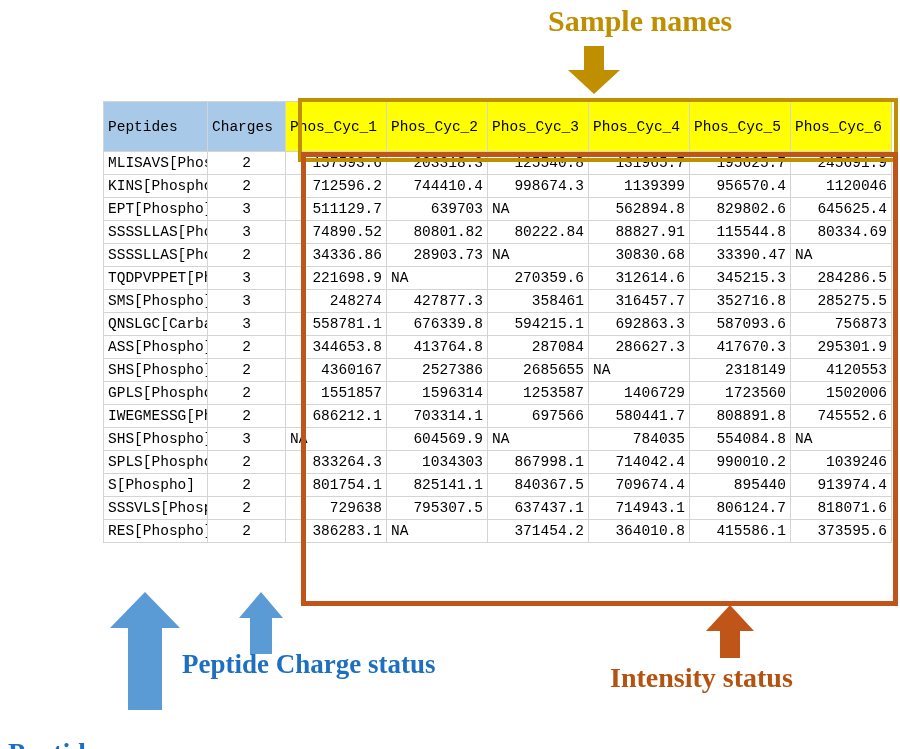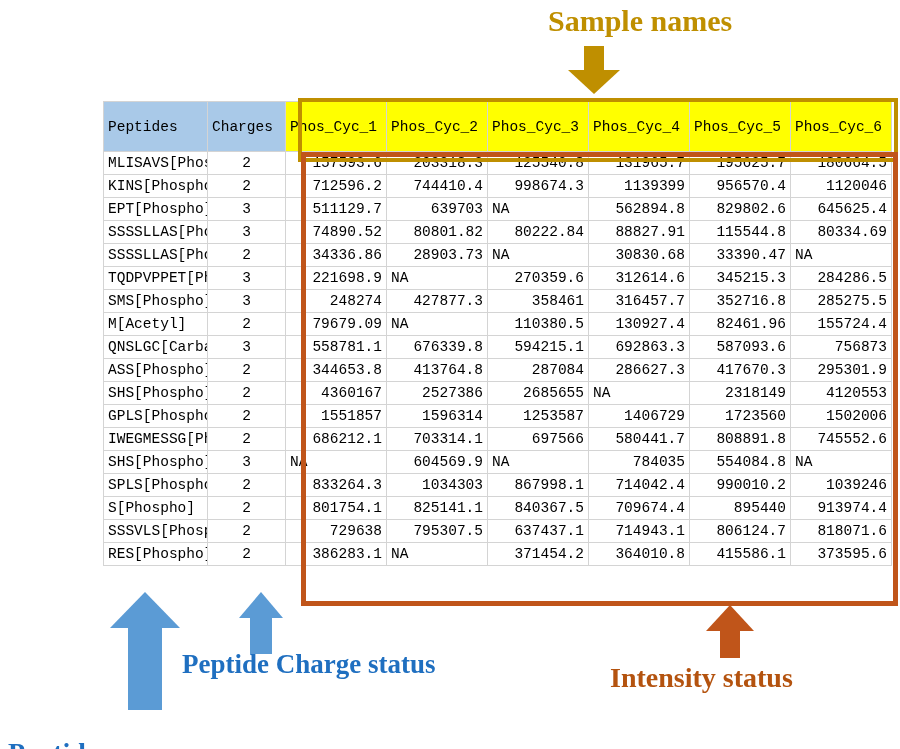--- a/index.html
+++ b/index.html
@@ -172,21 +172,21 @@
   </thead>
   <tbody id="sheet-body">
       <tr>
         <td class="pep col-pep">MLISAVS[Phospho]</td>
         <td class="chg col-chg">2</td>
         <td class="val col-val">157593.6</td>
         <td class="val col-val">203318.3</td>
         <td class="val col-val">125540.8</td>
         <td class="val col-val">131965.7</td>
         <td class="val col-val">195625.7</td>
-        <td class="val col-val">180664.5</td>
+        <td class="val col-val">245691.9</td>
       </tr>
       <tr>
         <td class="pep col-pep">KINS[Phospho]</td>
         <td class="chg col-chg">2</td>
         <td class="val col-val">712596.2</td>
         <td class="val col-val">744410.4</td>
         <td class="val col-val">998674.3</td>
         <td class="val col-val">1139399</td>
         <td class="val col-val">956570.4</td>
         <td class="val col-val">1120046</td>
@@ -233,30 +233,20 @@
       </tr>
       <tr>
         <td class="pep col-pep">SMS[Phospho]</td>
         <td class="chg col-chg">3</td>
         <td class="val col-val">248274</td>
         <td class="val col-val">427877.3</td>
         <td class="val col-val">358461</td>
         <td class="val col-val">316457.7</td>
         <td class="val col-val">352716.8</td>
         <td class="val col-val">285275.5</td>
-      </tr>
-      <tr>
-        <td class="pep col-pep">M[Acetyl]</td>
-        <td class="chg col-chg">2</td>
-        <td class="val col-val">79679.09</td>
-        <td class="val col-val na">NA</td>
-        <td class="val col-val">110380.5</td>
-        <td class="val col-val">130927.4</td>
-        <td class="val col-val">82461.96</td>
-        <td class="val col-val">155724.4</td>
       </tr>
       <tr>
         <td class="pep col-pep">QNSLGC[Carbamidomethyl]</td>
         <td class="chg col-chg">3</td>
         <td class="val col-val">558781.1</td>
         <td class="val col-val">676339.8</td>
         <td class="val col-val">594215.1</td>
         <td class="val col-val">692863.3</td>
         <td class="val col-val">587093.6</td>
         <td class="val col-val">756873</td>

